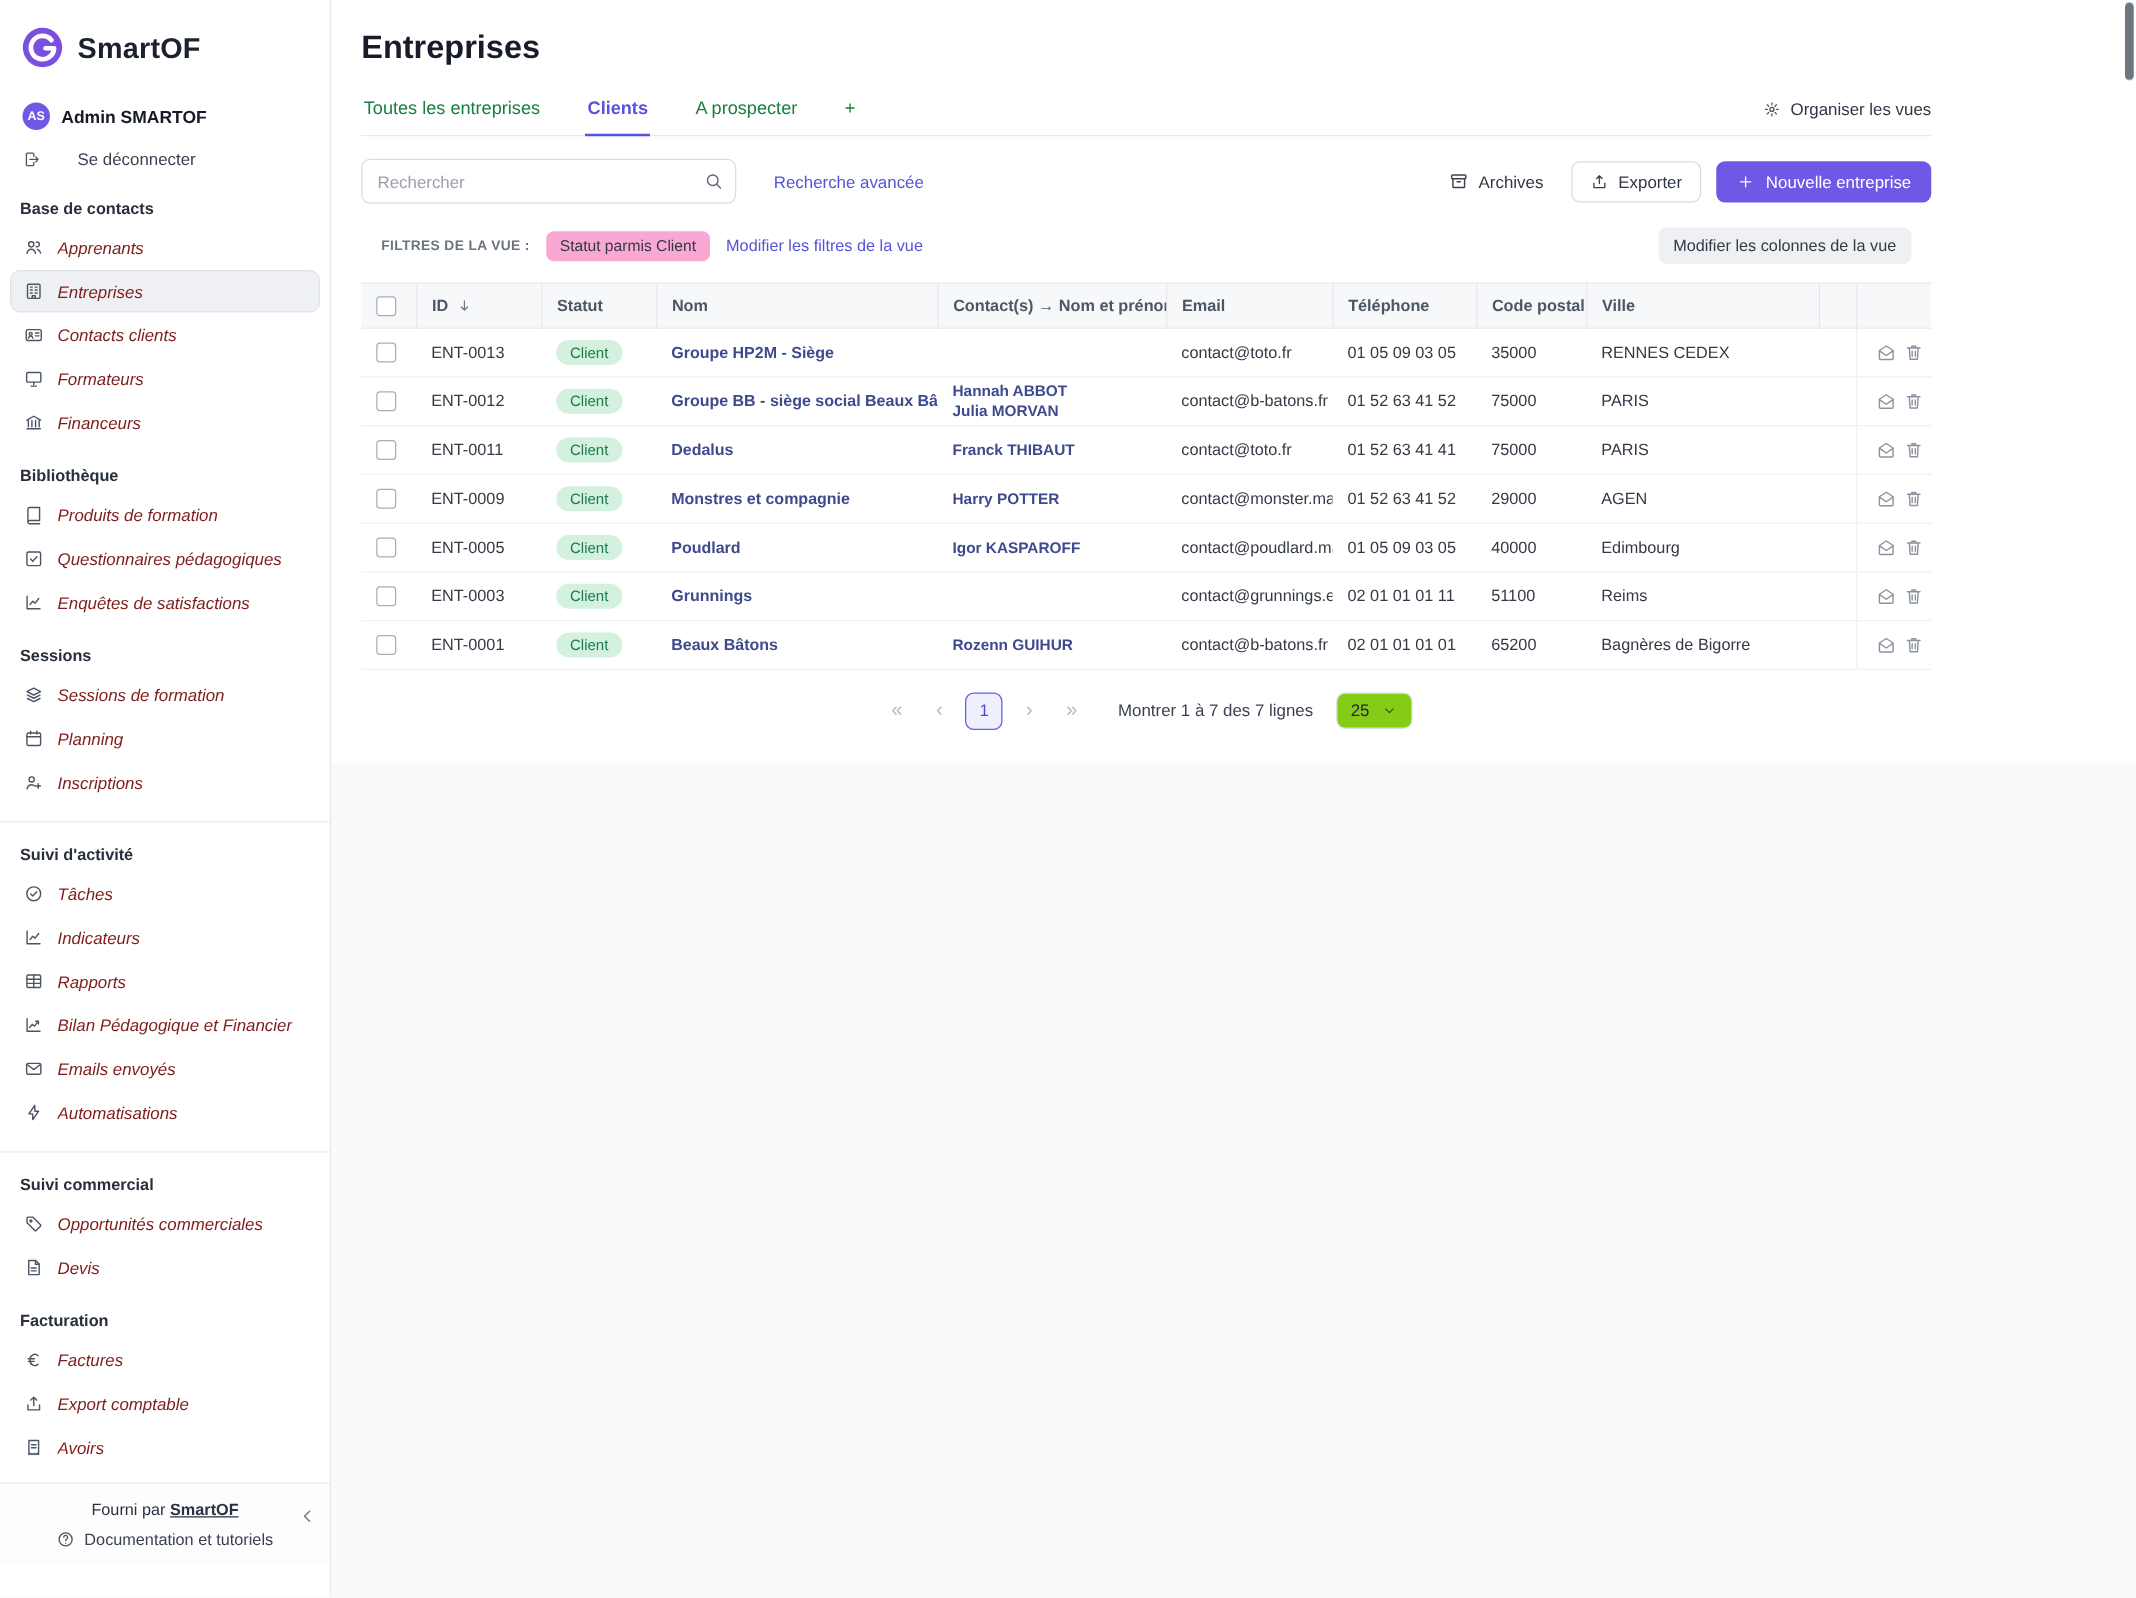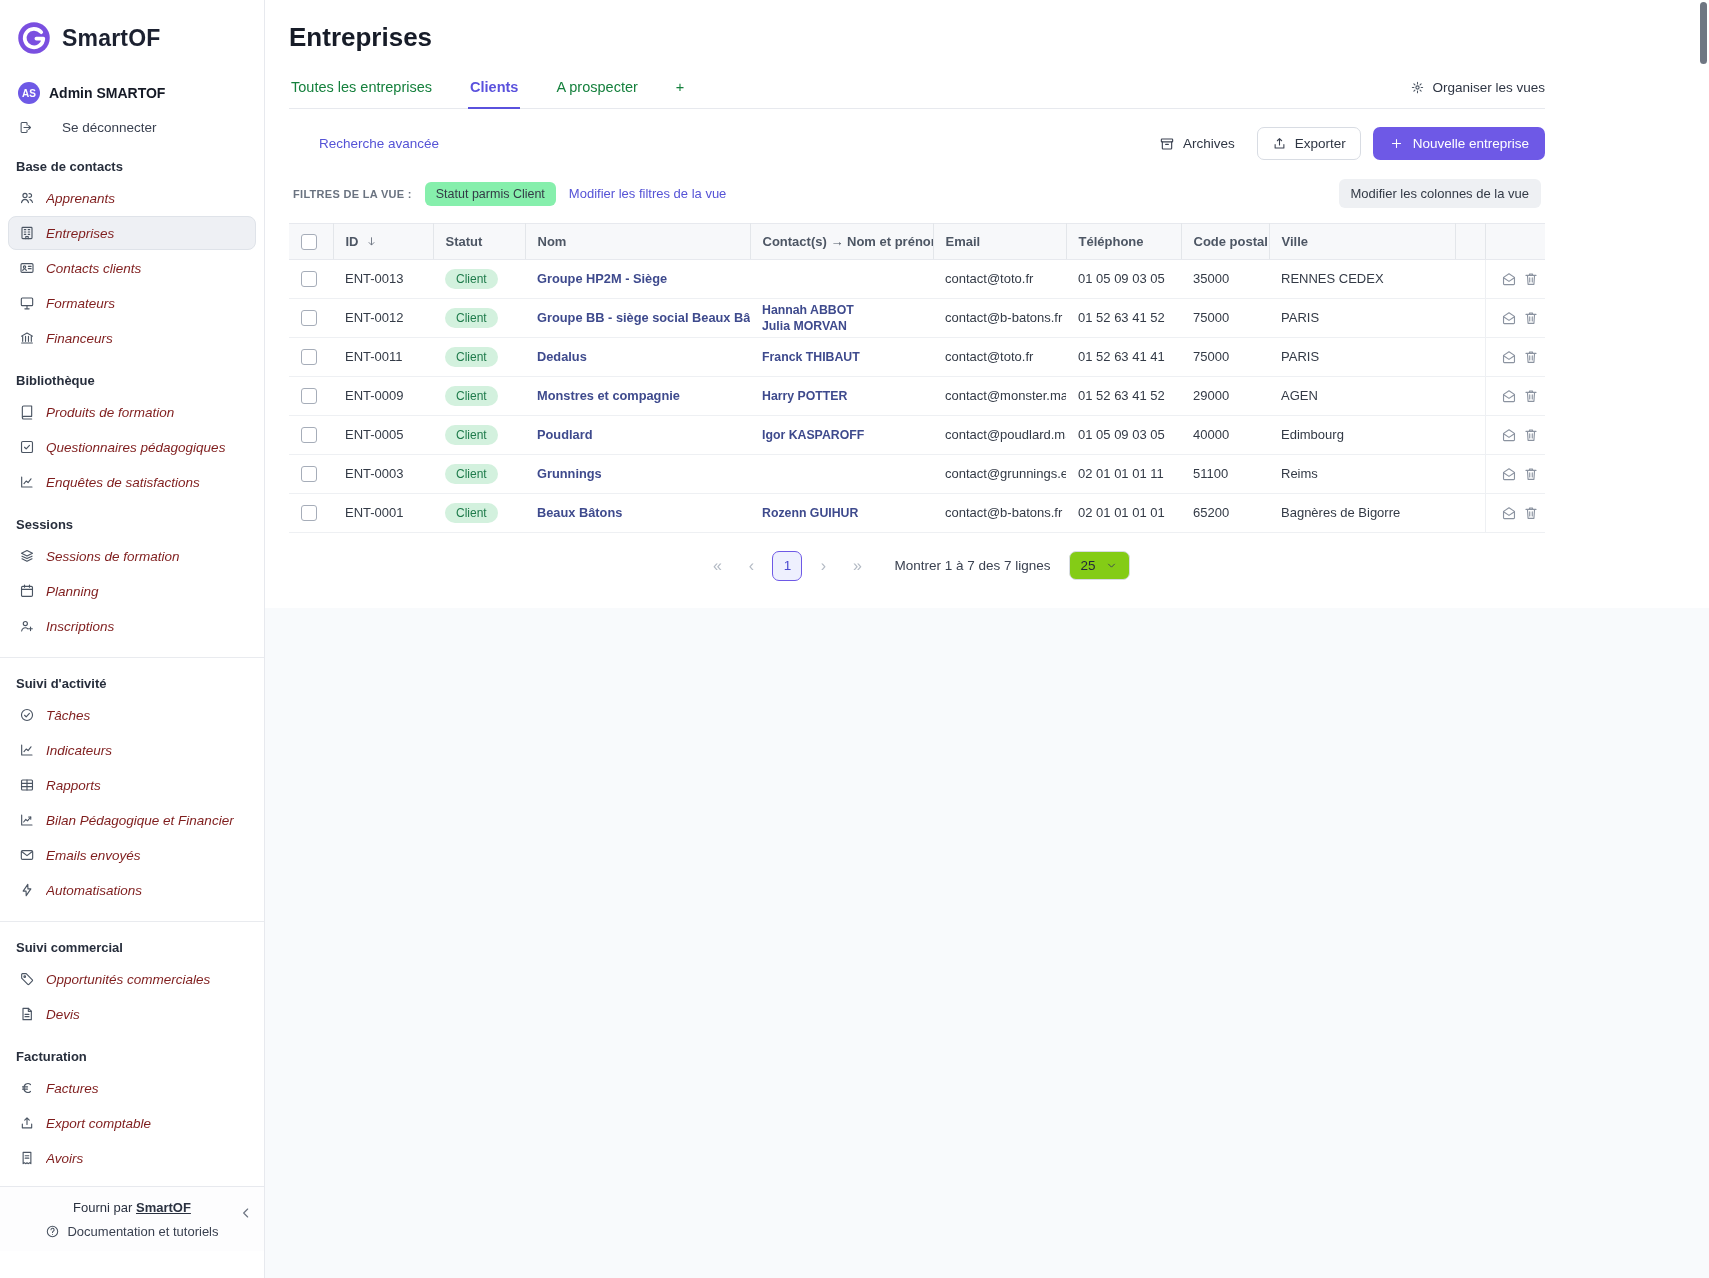--- a/index.html
+++ b/index.html
@@ -60,23 +60,23 @@
   .search-ic{position:absolute;right:10px;top:50%;transform:translateY(-50%);color:#5f6672;display:flex;}
   .adv-link{margin-left:30px;color:var(--link);font-size:13.5px;}
   .toolbar-right{margin-left:auto;display:flex;align-items:center;gap:12px;}
   .btn-ghost{display:flex;align-items:center;gap:8px;font-size:13.5px;color:#2f3644;padding:8px 10px;}
   .btn-ghost svg.ic{width:16px;height:16px;color:#3a4150;}
   .btn-outline{display:flex;align-items:center;gap:8px;font-size:13.5px;color:#2f3644;border:1px solid #d8dce3;border-radius:7px;padding:8px 14px;background:#fff;}
   .btn-outline svg.ic{width:15px;height:15px;color:#3a4150;}
   .btn-primary{display:flex;align-items:center;gap:9px;font-size:13.5px;color:#fff;background:var(--accent);border-radius:7px;padding:9px 16px;}
   .btn-primary svg.ic{width:15px;height:15px;color:#fff;}
 
-  .filters-row{display:flex;align-items:center;gap:13px;margin:19px 4px 15px;}
+  .filters-row{display:flex;align-items:center;gap:13px;margin:19px 16px 15px;}
   .filters-label{font-size:11px;font-weight:600;color:#6a7380;letter-spacing:.3px;}
-  .chip{background:#86efac;border-radius:6px;padding:5px 11px;font-size:12.5px;color:#333a46;white-space:nowrap;}
+  .chip{background:#f9a8d4;border-radius:6px;padding:5px 11px;font-size:12.5px;color:#333a46;white-space:nowrap;}
   .edit-filters{color:var(--link);font-size:13px;}
   .edit-columns{margin-left:auto;background:#eef0f3;border-radius:6px;padding:7px 12px;font-size:13px;color:#333a46;cursor:pointer;}
 
   
   table.grid{width:100%;border-collapse:collapse;table-layout:fixed;}
   .grid th{background:#f7f8fa;font-size:13px;font-weight:600;color:#4d5664;text-align:left;padding:9px 12px;border-top:1px solid var(--border);border-bottom:1px solid var(--border);border-right:1px solid #e3e6ea;white-space:nowrap;overflow:hidden;}
   .grid th:last-child{border-right:none;}
   .th-in{display:flex;align-items:center;gap:6px;}
   .sort{display:flex;color:#6b7280;cursor:pointer;}
   .sort svg.ic{width:13px;height:13px;}
@@ -377,20 +377,29 @@
               <svg viewBox="0 0 24 24" class="ic">
                 <circle cx="12" cy="12" r="2.6"></circle>
                 <path d="M12 3.8v2.4M12 17.8v2.4M3.8 12h2.4M17.8 12h2.4M6.2 6.2l1.7 1.7M16.1 16.1l1.7 1.7M17.8 6.2l-1.7 1.7M7.9 16.1l-1.7 1.7"></path>
               </svg>
             </span>
           <span>Organiser les vues</span>
         </div>
       </div>
 
       <div class="toolbar">
+        <div class="search-wrap">
+          <input class="search-input" type="text" placeholder="Rechercher" style="">
+          <span class="search-ic">
+              <svg viewBox="0 0 24 24" class="ic">
+                <circle cx="10.8" cy="10.8" r="6.3"></circle>
+                <path d="M15.5 15.5L20 20"></path>
+              </svg>
+            </span>
+        </div>
         <a class="adv-link">Recherche avancée</a>
         <div class="toolbar-right">
           <button class="btn-ghost">
             <span style="display:flex;">
                 <svg viewBox="0 0 24 24" class="ic">
                   <rect x="3.5" y="4.5" width="17" height="4.4" rx="1"></rect>
                   <path d="M5 8.9v9.6a1 1 0 0 0 1 1h12a1 1 0 0 0 1-1V8.9M10 12.6h4"></path>
                 </svg>
               </span>
             <span>Archives</span>

